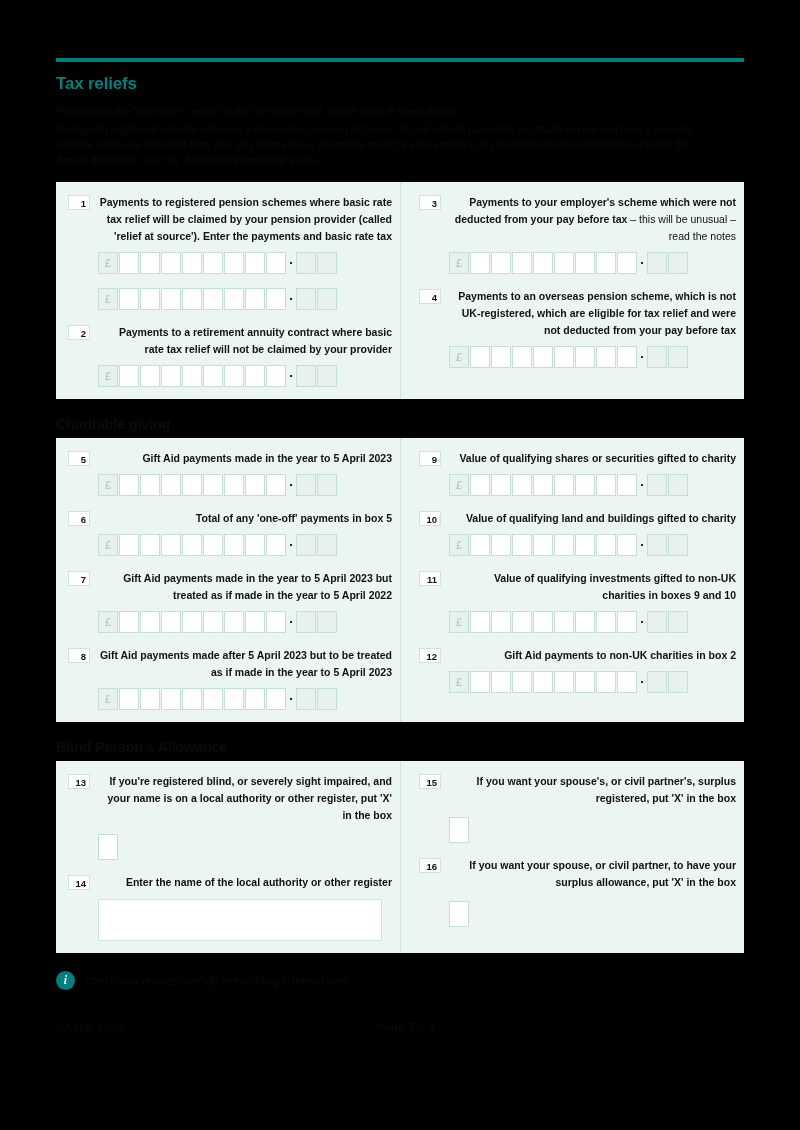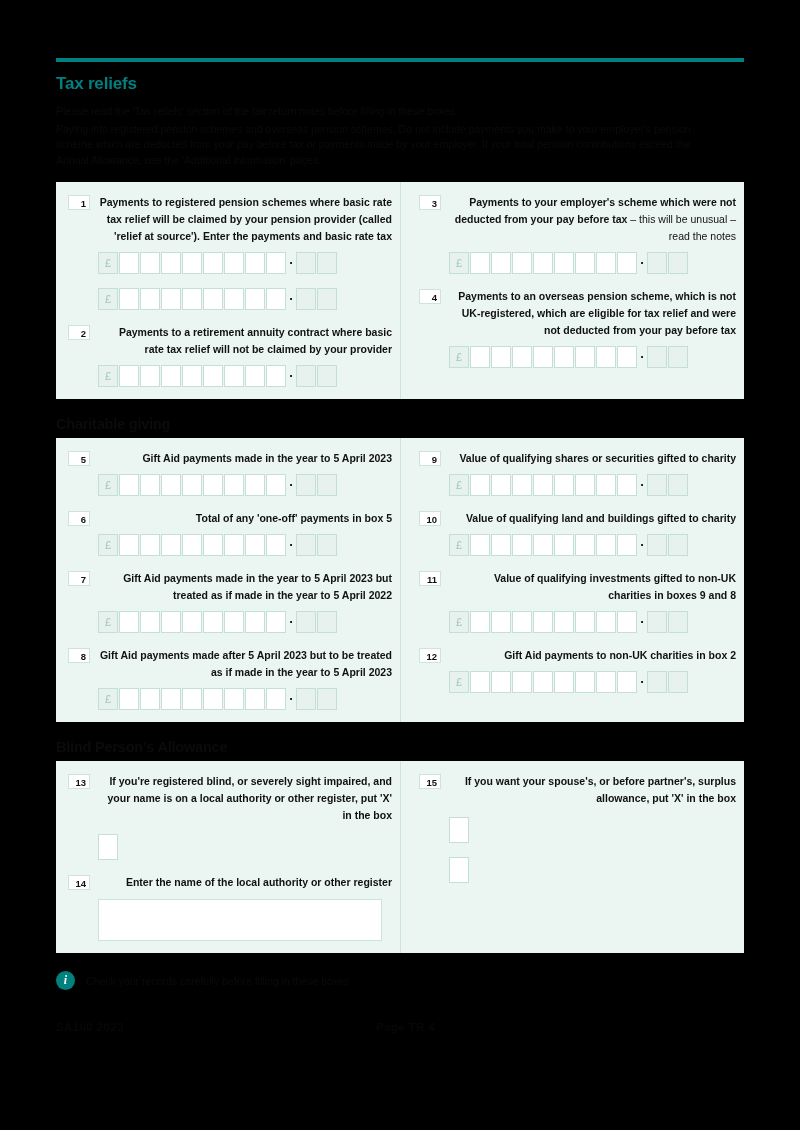--- a/index.html
+++ b/index.html
@@ -418,21 +418,21 @@
                 <div class="cell"></div>
                 <div class="cell"></div>
                 <div class="dot">·</div>
                 <div class="cell pence"></div>
                 <div class="cell pence"></div>
               </div>
             </div>
             <div class="field">
               <div class="field-head">
                 <div class="boxnum">11</div>
-                <div class="field-label"><span>Value of qualifying investments gifted to non-UK charities in boxes 9 and 8</span></div>
+                <div class="field-label"><span>Value of qualifying investments gifted to non-UK charities in boxes 9 and 10</span></div>
               </div>
               <div class="money-row">
                 <div class="cell pound">£</div>
                 <div class="cell"></div>
                 <div class="cell"></div>
                 <div class="cell"></div>
                 <div class="cell"></div>
                 <div class="cell"></div>
                 <div class="cell"></div>
                 <div class="cell"></div>
@@ -479,25 +479,29 @@
                 <div class="boxnum">14</div>
                 <div class="field-label"><span>Enter the name of the local authority or other register</span></div>
               </div>
               <div class="textbox"></div>
             </div>
           </div>
           <div class="col right">
             <div class="field">
               <div class="field-head">
                 <div class="boxnum">15</div>
-                <div class="field-label"><span>If you want your spouse's, or before partner's, surplus allowance, put 'X' in the box</span></div>
+                <div class="field-label"><span>If you want your spouse's, or civil partner's, surplus registered, put 'X' in the box</span></div>
               </div>
               <div class="tickbox"></div>
             </div>
             <div class="field">
+              <div class="field-head">
+                <div class="boxnum">16</div>
+                <div class="field-label"><span>If you want your spouse, or civil partner, to have your surplus allowance, put 'X' in the box</span></div>
+              </div>
               <div class="tickbox"></div>
             </div>
           </div>
         </div>
       </div>
 
     <div class="note-row">
       <div class="info-icon">i</div>
       <div class="note-text">Check your records carefully before filling in these boxes</div>
     </div>

